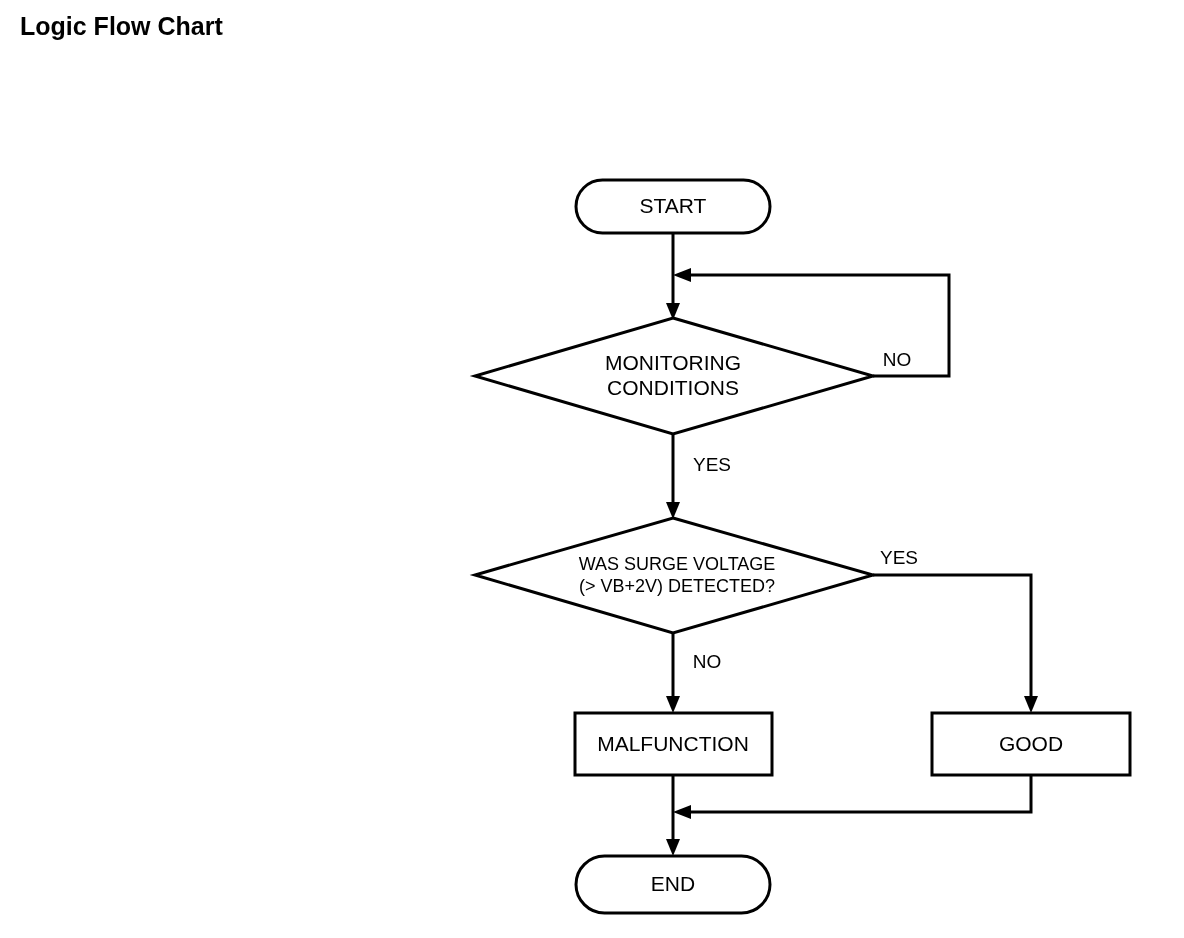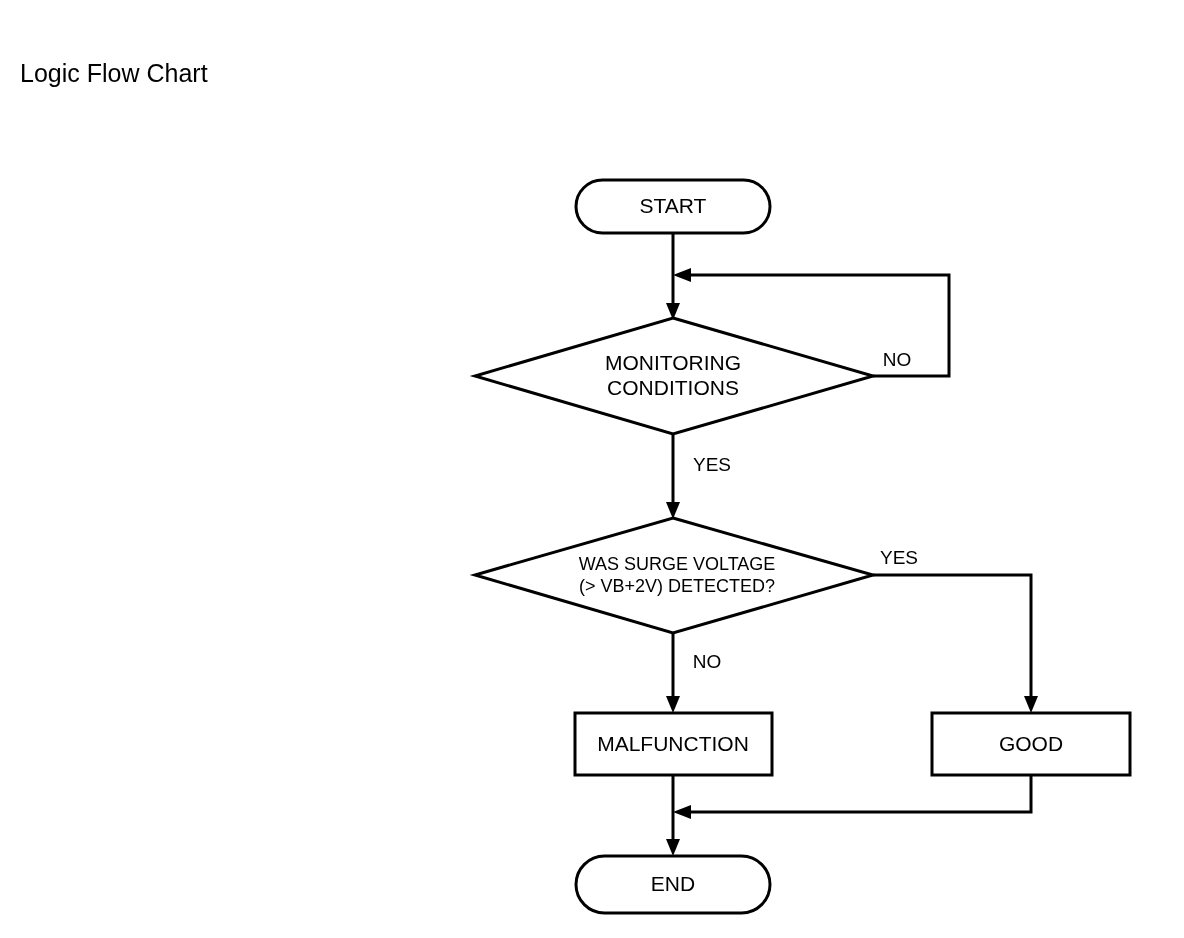--- a/index.html
+++ b/index.html
@@ -13,24 +13,23 @@
     position: relative;
     font-family: "Liberation Sans", sans-serif;
     color: #000000;
     overflow: hidden;
   }
   #page-title {
     position: absolute;
     left: 20px;
     top: 12px;
     font-size: 25px;
-    font-weight: normal;
+    font-weight: bold;
     letter-spacing: 0px;
     white-space: nowrap;
-    margin-top: 47px;
   }
   #flow-canvas {
     position: absolute;
     left: 0;
     top: 0;
     width: 1184px;
     height: 938px;
   }
   .node-label {
     font-family: "Liberation Sans", sans-serif;

